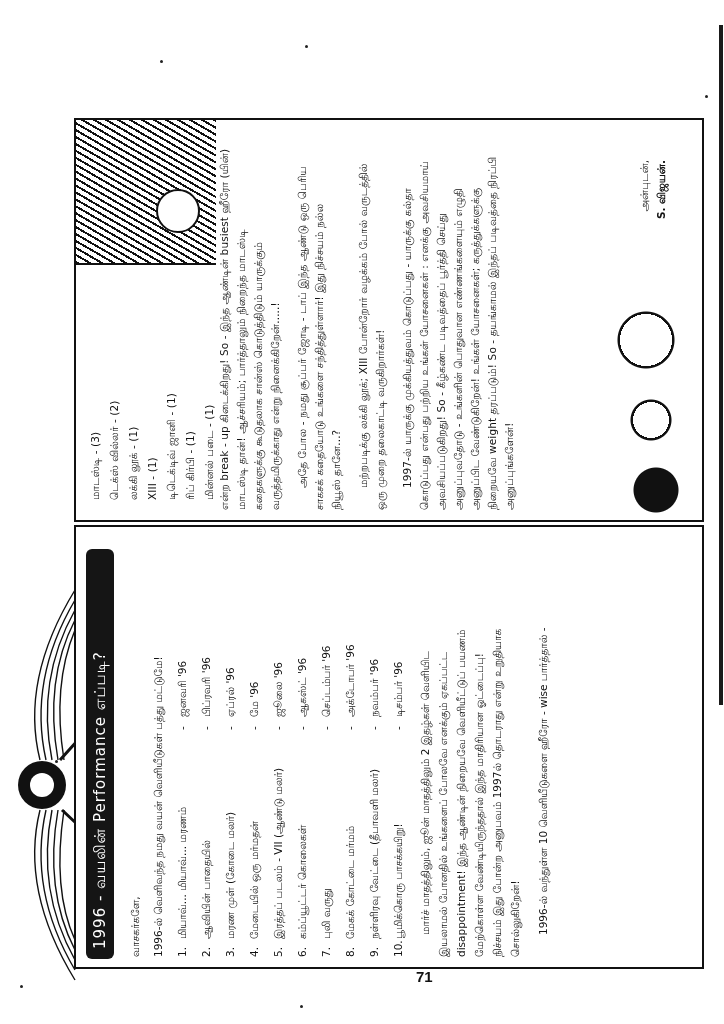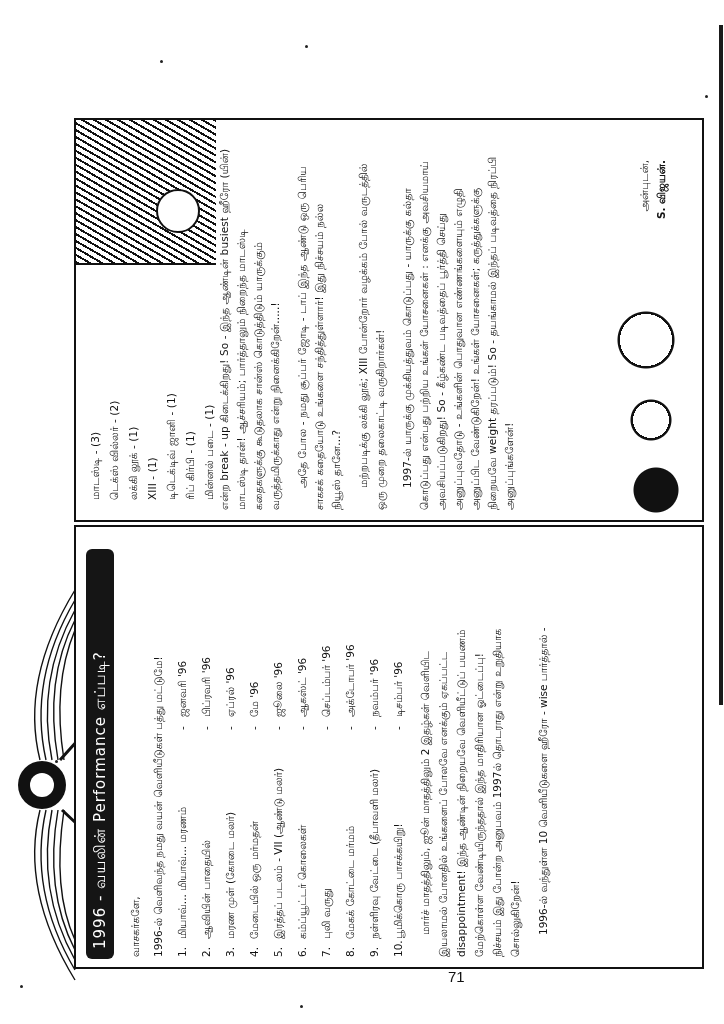--- a/index.html
+++ b/index.html
@@ -57,21 +57,21 @@
   .art-palm .figure { position:absolute; left:30px; top:80px; width:40px; height:40px; border:2px solid #111; border-radius:50%; background:#fff; }
   .art-cartoon {
     left:0; top:520px; width:240px; height:106px;
     background:
       radial-gradient(circle at 30px 60px, #111 0 22px, transparent 23px),
       radial-gradient(circle at 100px 55px, #fff 0 18px, #111 18px 20px, transparent 21px),
       radial-gradient(circle at 180px 50px, #fff 0 26px, #111 26px 28px, transparent 29px),
       #fff;
   }
   .emblem { position:absolute; left:0; top:0; }
-  .page-num { position:absolute; left:416px; top:968px; font-size:15px; font-weight:normal; font-family:"Liberation Sans", sans-serif;margin-left:32px; }
+  .page-num { position:absolute; left:416px; top:968px; font-size:15px; font-weight:bold; font-family:"Liberation Sans", sans-serif; }
 </style>
 </head>
 <body>
 
 <div class="scan-bar"></div>
 <div class="speck" style="left:160px;top:60px"></div>
 <div class="speck" style="left:305px;top:45px"></div>
 <div class="speck" style="left:705px;top:95px"></div>
 <div class="speck" style="left:20px;top:985px"></div>
 <div class="speck" style="left:300px;top:1005px"></div>

